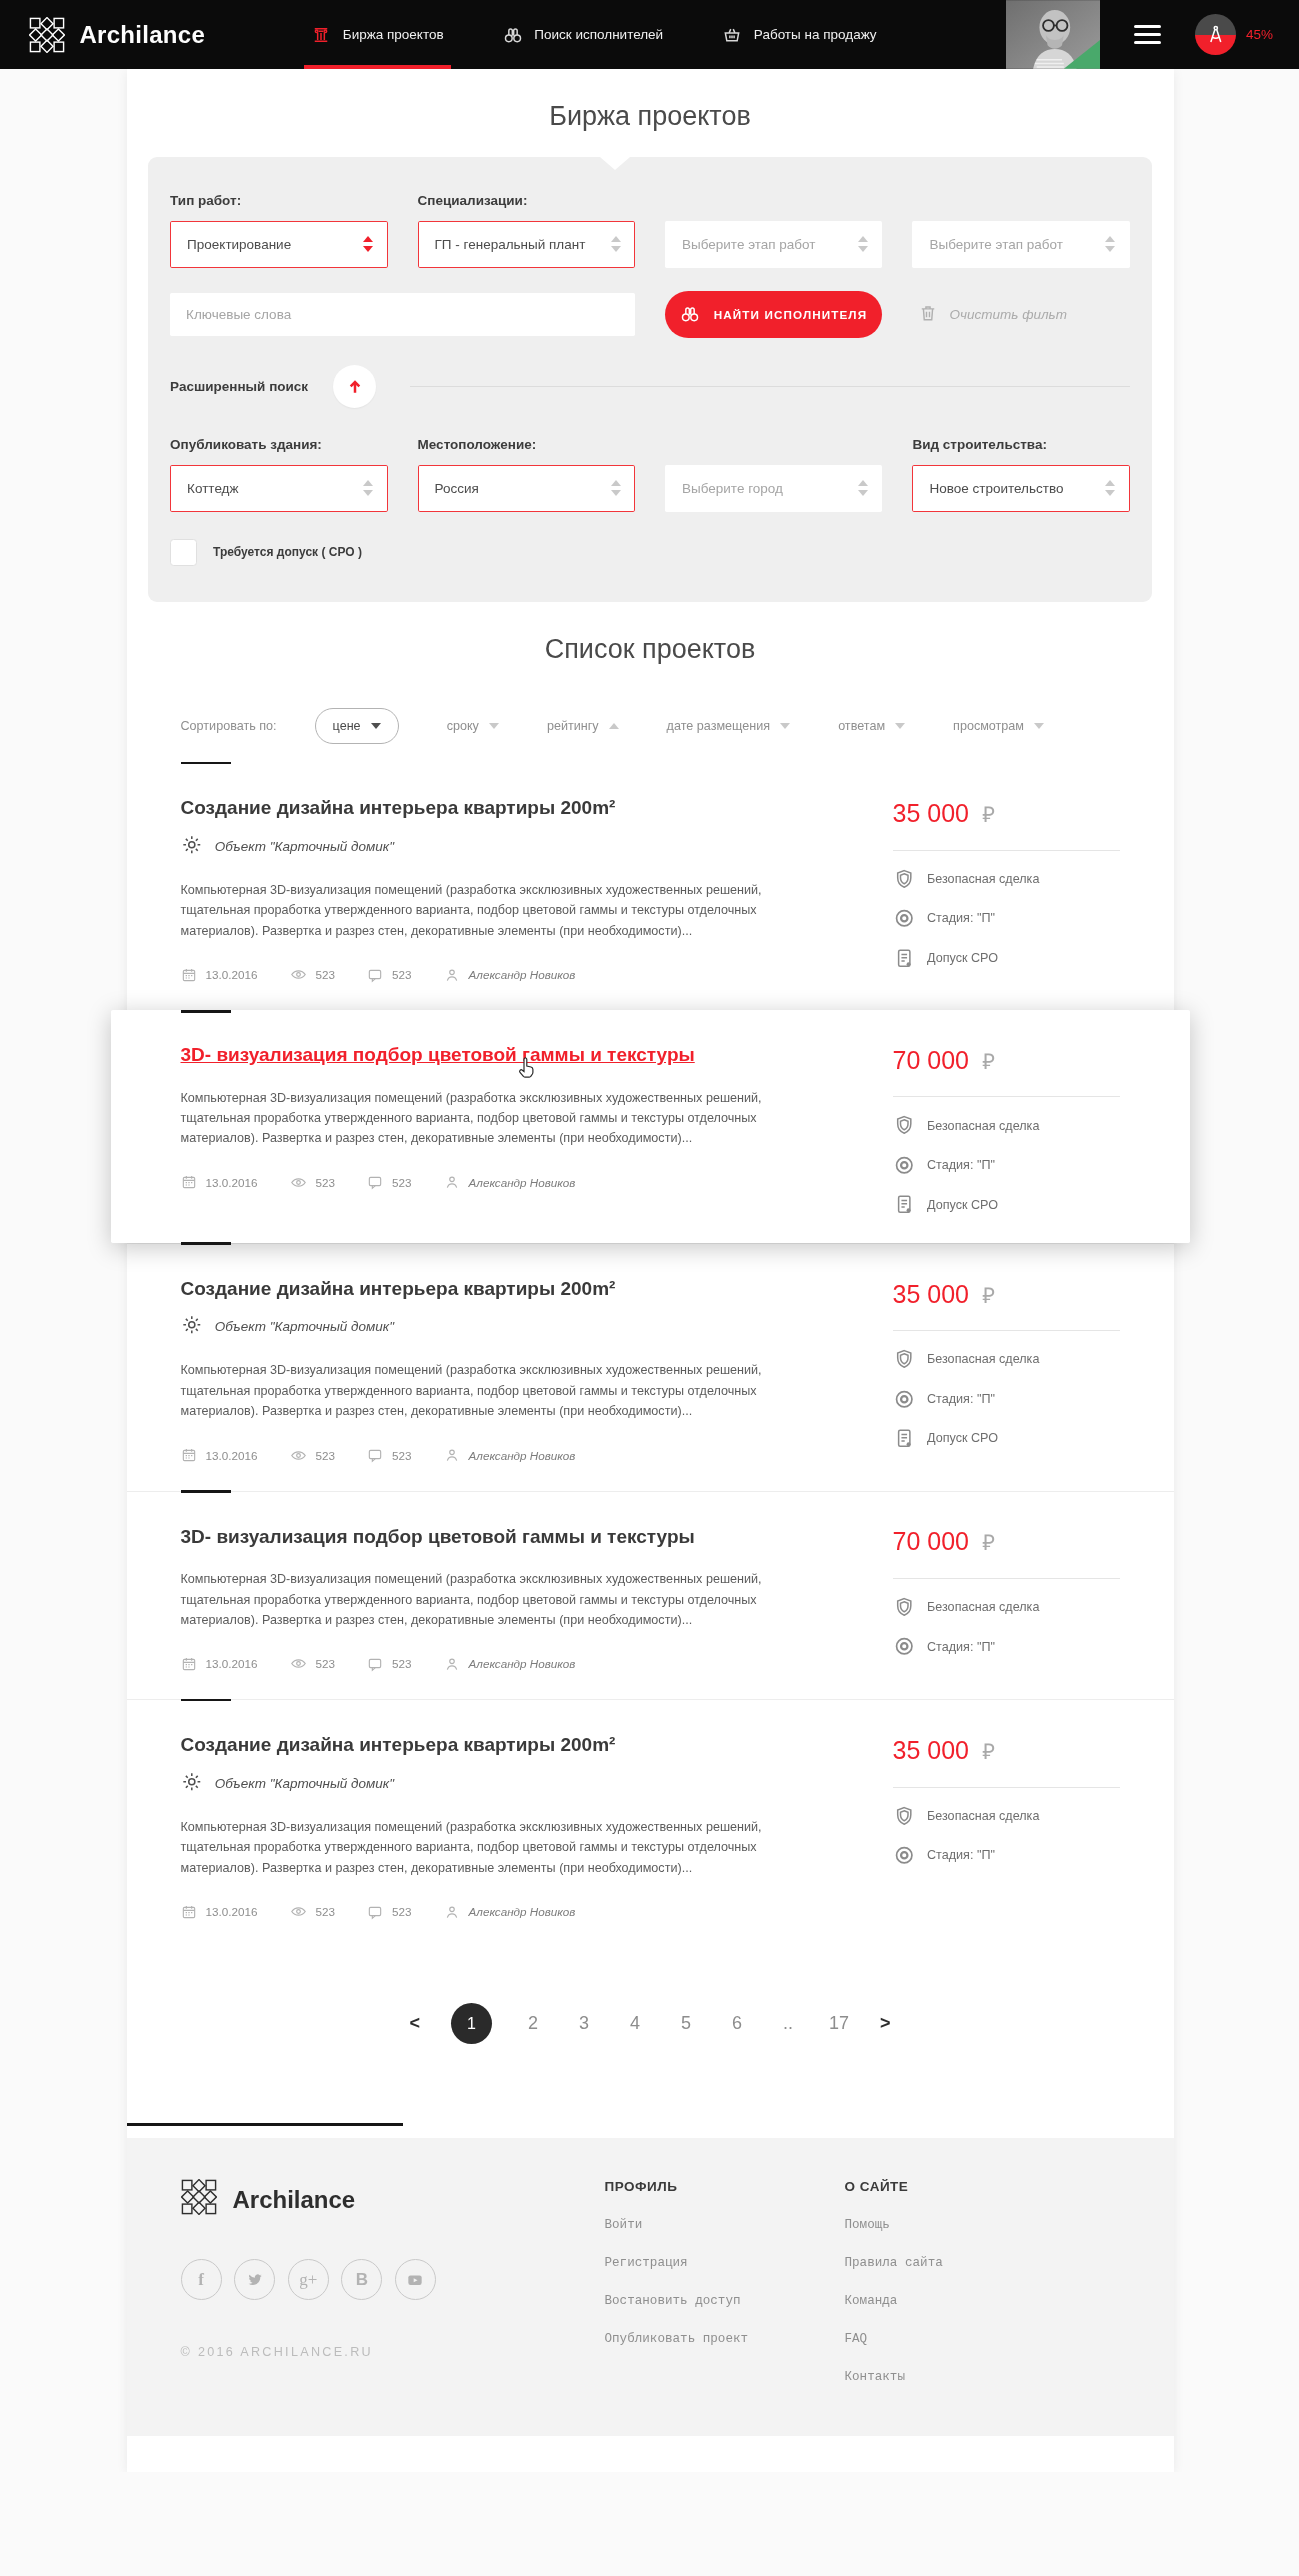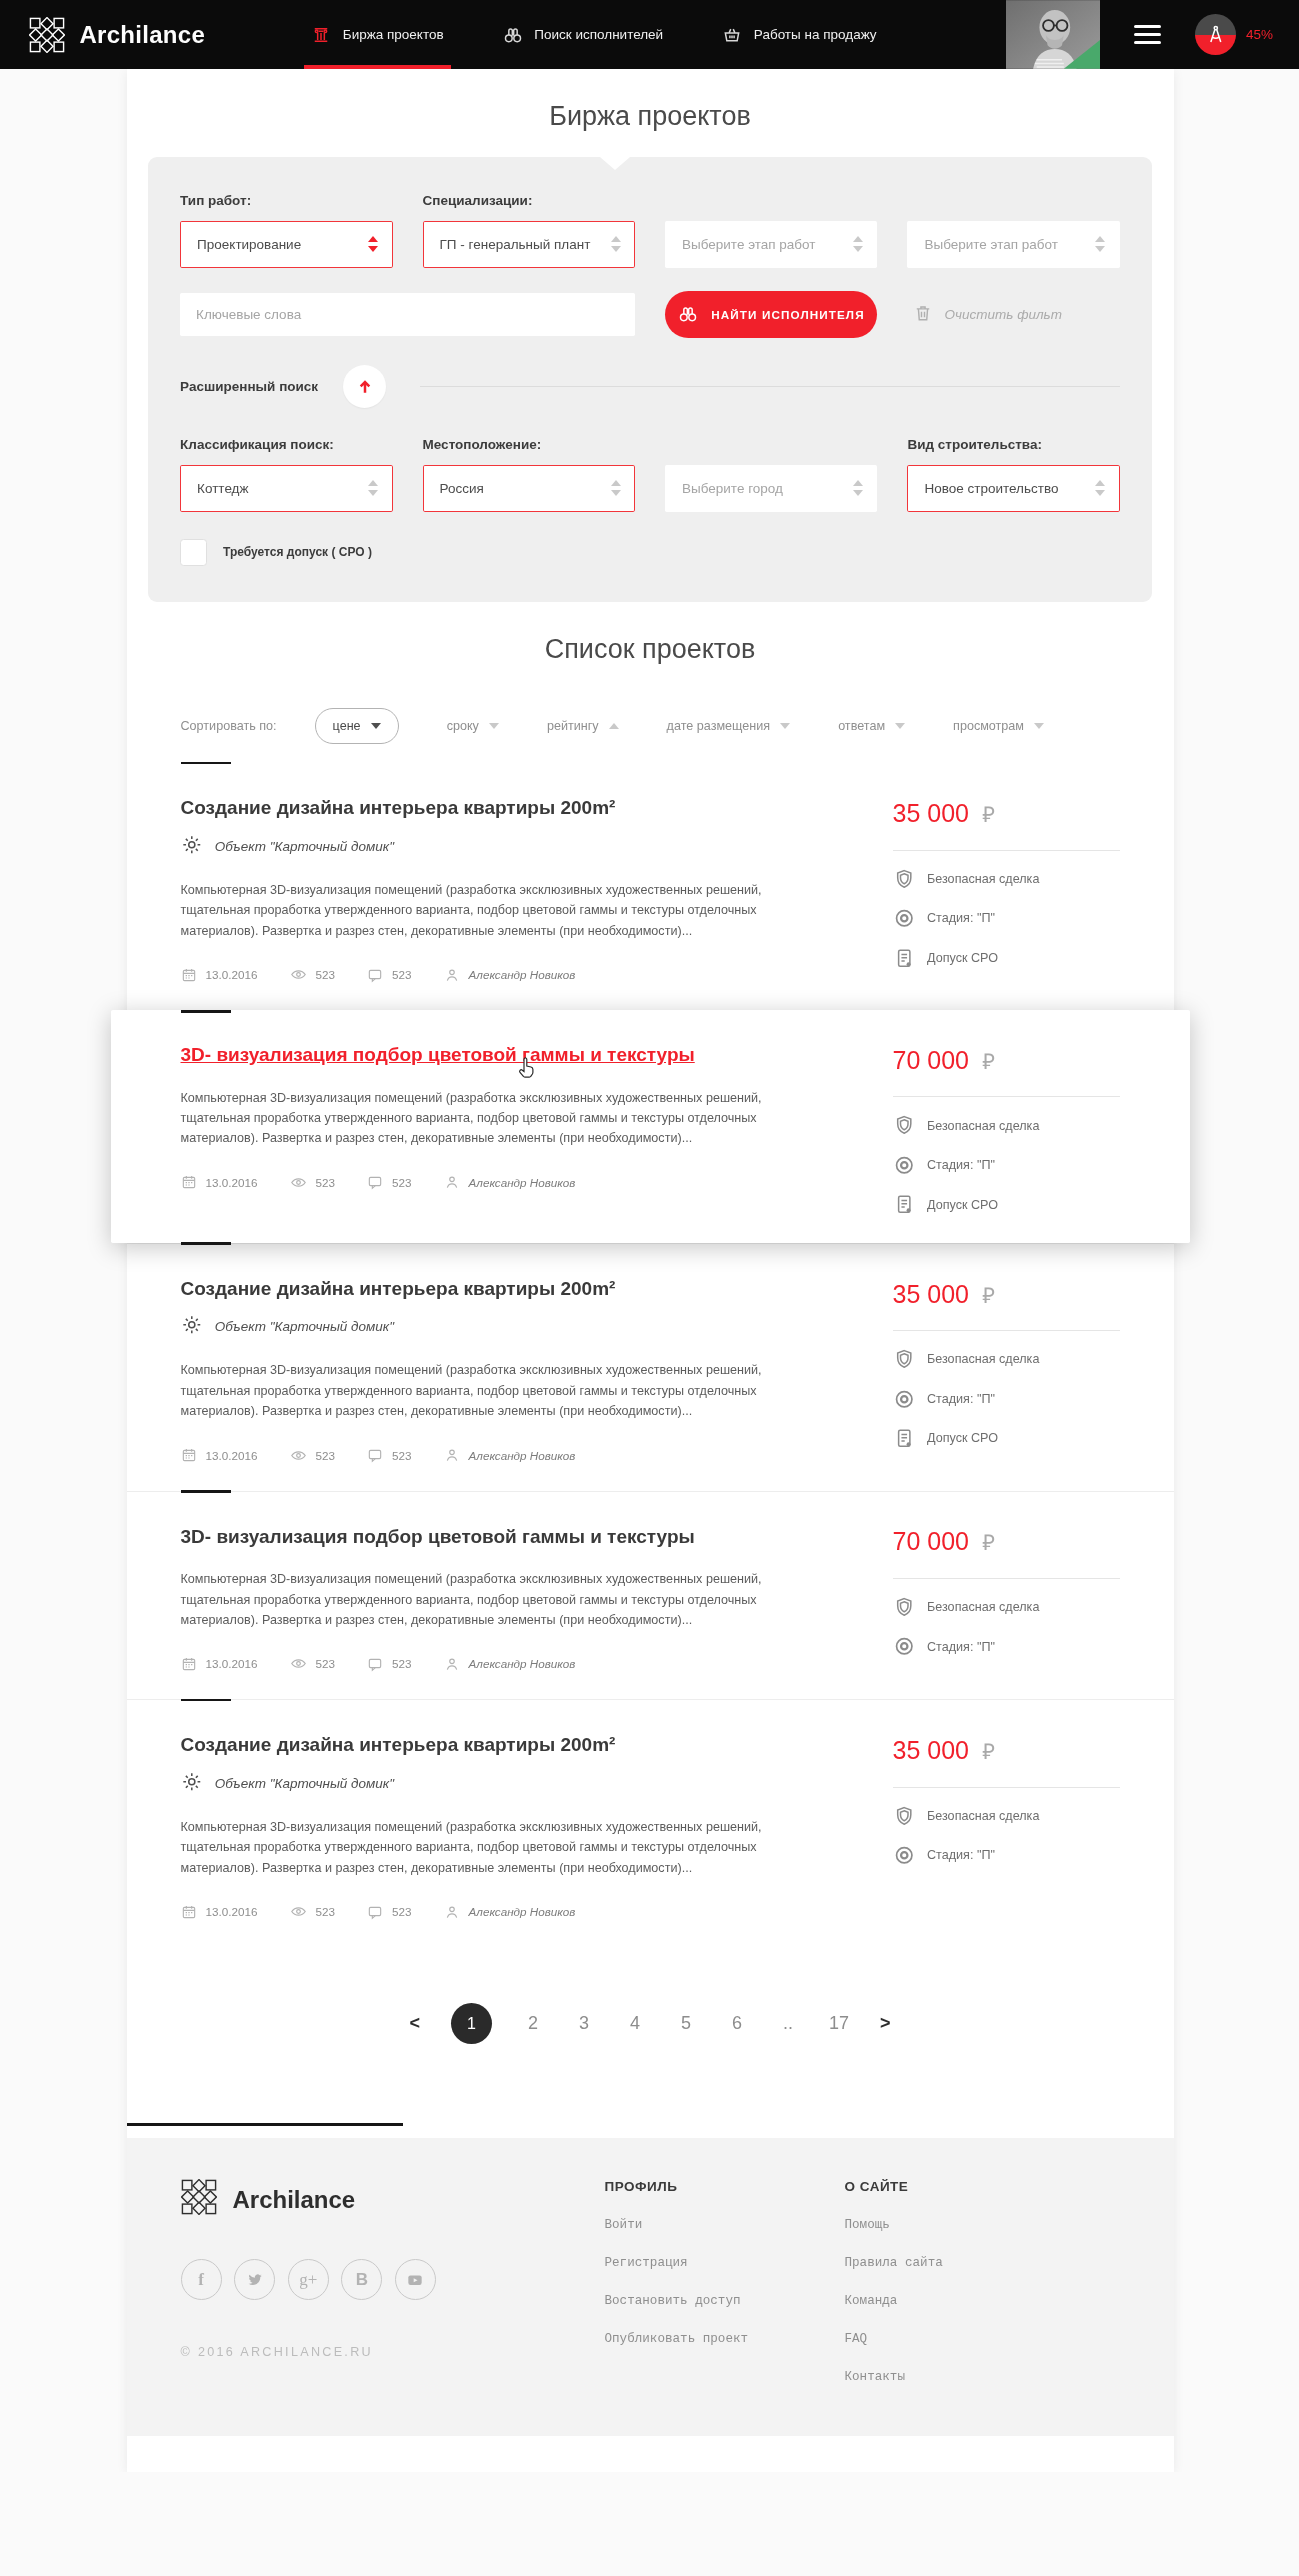--- a/index.html
+++ b/index.html
@@ -22,21 +22,21 @@
   .burger i { height:3.6px; background:#fff; border-radius:1.8px; }
   .score { display:flex; align-items:center; gap:10px; padding-right:27px; cursor:pointer; }
   .score-badge { width:41px; height:41px; border-radius:50%; background:linear-gradient(180deg,#4a4a4a 50%,#f1202b 50%); display:flex; align-items:center; justify-content:center; }
   .score-val { color:#f1202b; font-size:13.5px; }
 
   
   .shell { width:1047px; margin:0 auto; background:#fff; box-shadow:0 1.8px 10.8px rgba(0,0,0,.07); }
   .section-title { text-align:center; font-size:27px; font-weight:400; color:#4a4a4a; padding:32px 0 25px; margin:0; }
 
   
-  .filter-panel { margin:0 21.6px; background:#efefef; border-radius:9px; padding:29px 32px 36px; position:relative; }
+  .filter-panel { margin:0 21.6px; background:#efefef; border-radius:9px; padding:29px 22px 36px; position:relative; }
   .filter-panel::before { content:""; position:absolute; top:0; left:45%; border-left:15.3px solid transparent; border-right:15.3px solid transparent; border-top:13.5px solid #fff; }
   .fgrid { display:grid; grid-template-columns:repeat(4,1fr); column-gap:30px; align-items:center; }
   .flabel { font-size:13.5px; font-weight:700; color:#3c3c3c; margin:7.2px 0 12.6px; }
   .control { height:47px; background:#fff; display:flex; align-items:center; justify-content:space-between; padding:0 13.5px 0 16px; font-size:13.5px; color:#4c4c4c; border:0.9px solid transparent; border-radius:1.8px; cursor:pointer; }
   .control.red { border-color:#f2353a; }
   .control.ph .control-text { color:#a5a5a5; }
   .spin { display:flex; flex-direction:column; gap:3.6px; }
   .spin i { display:block; width:0; border-left:5.4px solid transparent; border-right:5.4px solid transparent; }
   .spin .su { border-bottom:6.3px solid #c9c9c9; }
   .spin .sd { border-top:6.3px solid #c9c9c9; }
@@ -280,21 +280,21 @@
       <span class="adv-circle">
         <svg width="20" height="20" viewBox="0 0 24 24" fill="none" stroke="#f1202b" stroke-width="3">
           <path d="M12 19V6M6.8 11.2 12 6l5.2 5.2"></path>
         </svg>
       </span>
       <span class="adv-line"></span>
     </div>
 
     <div class="fgrid frow4">
       <div>
-        <div class="flabel">Классификация поиск:</div>
+        <div class="flabel">Опубликовать здания:</div>
         <div class="control red">
           <span class="control-text">Коттедж</span>
           <span class="spin">
               <i class="su"></i>
               <i class="sd"></i>
             </span>
         </div>
       </div>
       <div>
         <div class="flabel">Местоположение:</div>

